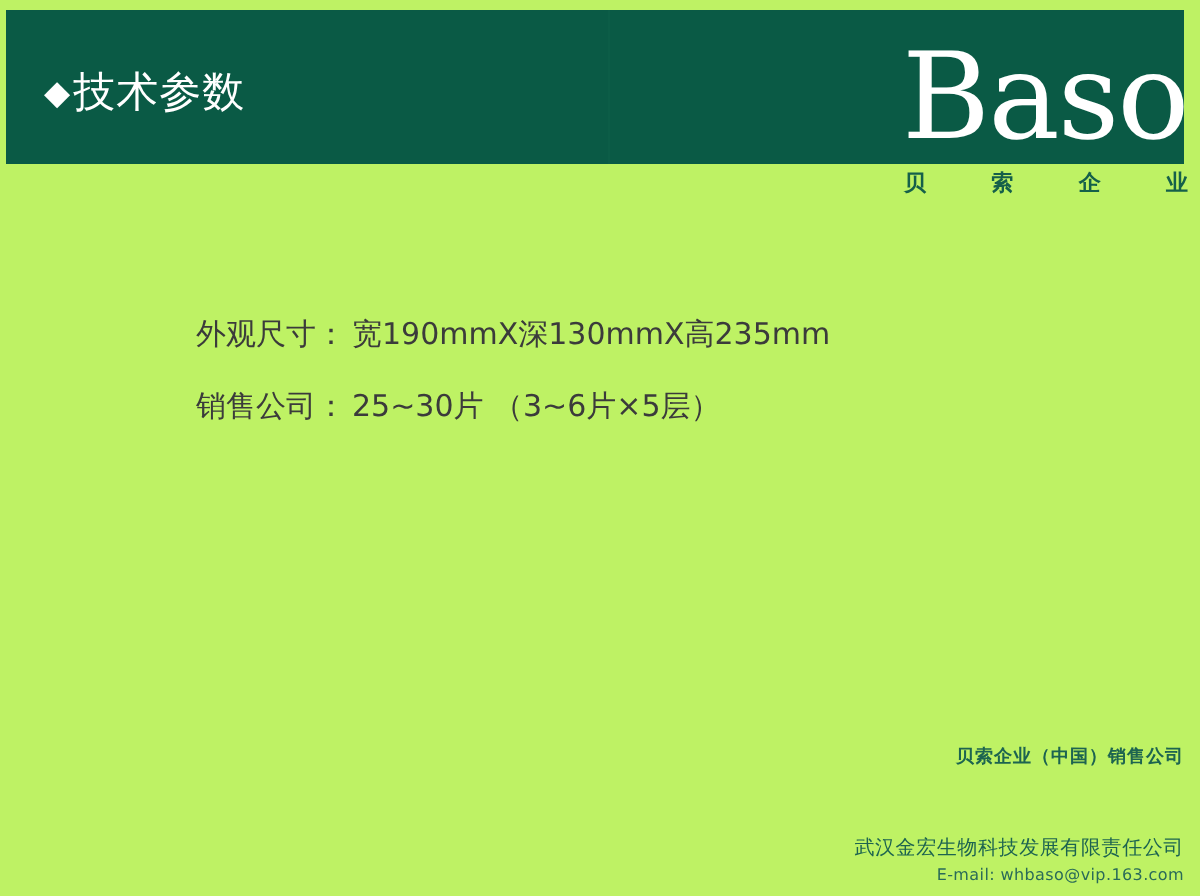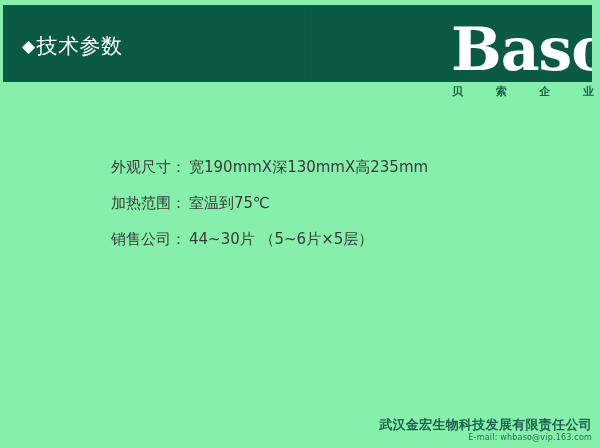--- a/index.html
+++ b/index.html
@@ -12,21 +12,21 @@
     height: 448px;
     background: #e3e3e3;
     font-family: "DejaVu Sans", "Liberation Sans", sans-serif;
     overflow: hidden;
     position: relative;
   }
   .slide {
     position: relative;
     width: 600px;
     height: 448px;
-    background: #86efac;
+    background: #bef264;
     overflow: hidden;
   }
 
   
   .header-band {
     position: absolute;
     left: 3px;
     top: 5px;
     width: 589px;
     height: 77px;
@@ -60,21 +60,21 @@
   }
 
   
   .logo-wordmark {
     position: absolute;
     left: 448px;
     top: 12px;
     width: 148px;
     color: #ffffff;
     font-family: "DejaVu Serif", "Liberation Serif", serif;
-    font-weight: 700;
+    font-weight: 400;
     font-size: 60px;
     line-height: 64px;
     letter-spacing: -1px;
     white-space: nowrap;
   }
   .logo-subtitle {
     position: absolute;
     left: 452px;
     top: 85px;
     width: 142px;
@@ -86,21 +86,21 @@
     justify-content: space-between;
     white-space: nowrap;
   }
   .logo-subtitle span {
     display: inline-block;
   }
 
   
   .spec-list {
     position: absolute;
-    left: 111px;
+    left: 98px;
     top: 158px;
     width: 440px;
   }
   .spec-row {
     display: block;
     color: #3b3b3b;
     font-size: 15px;
     line-height: 19px;
     height: 36px;
     white-space: nowrap;
@@ -123,25 +123,26 @@
     color: #1d6450;
   }
   .footer-company {
     font-size: 9px;
     line-height: 13px;
     font-weight: 700;
     letter-spacing: .5px;
     white-space: nowrap;
   }
   .footer-entity {
-    font-size: 13px;
+    font-size: 10px;
     line-height: 13px;
-    font-weight: 700;
+    font-weight: 400;
     letter-spacing: .3px;
     white-space: nowrap;
+    margin-top: 32px;
   }
   .footer-email {
     font-size: 8px;
     line-height: 12px;
     font-weight: 400;
     letter-spacing: .2px;
     color: #2a6b58;
     white-space: nowrap;
     margin-top: 1px;
     text-align: right;
@@ -165,25 +166,23 @@
     <span>索</span>
     <span>企</span>
     <span>业</span>
   </div>
 
   <div class="spec-list">
     <div class="spec-row">
       <span class="spec-label">外观尺寸：</span><span class="spec-value">宽190mmX深130mmX高235mm</span>
     </div>
     <div class="spec-row">
-      <span class="spec-label">加热范围：</span><span class="spec-value">室温到75℃</span>
-    </div>
-    <div class="spec-row">
-      <span class="spec-label">销售公司：</span><span class="spec-value">44~30片 （5~6片×5层）</span>
+      <span class="spec-label">销售公司：</span><span class="spec-value">25~30片 （3~6片×5层）</span>
     </div>
   </div>
 
   <div class="footer">
+    <div class="footer-company">贝索企业（中国）销售公司</div>
     <div class="footer-entity">武汉金宏生物科技发展有限责任公司</div>
     <div class="footer-email">E-mail: whbaso@vip.163.com</div>
   </div>
 
 </div>
 
 </body></html>

